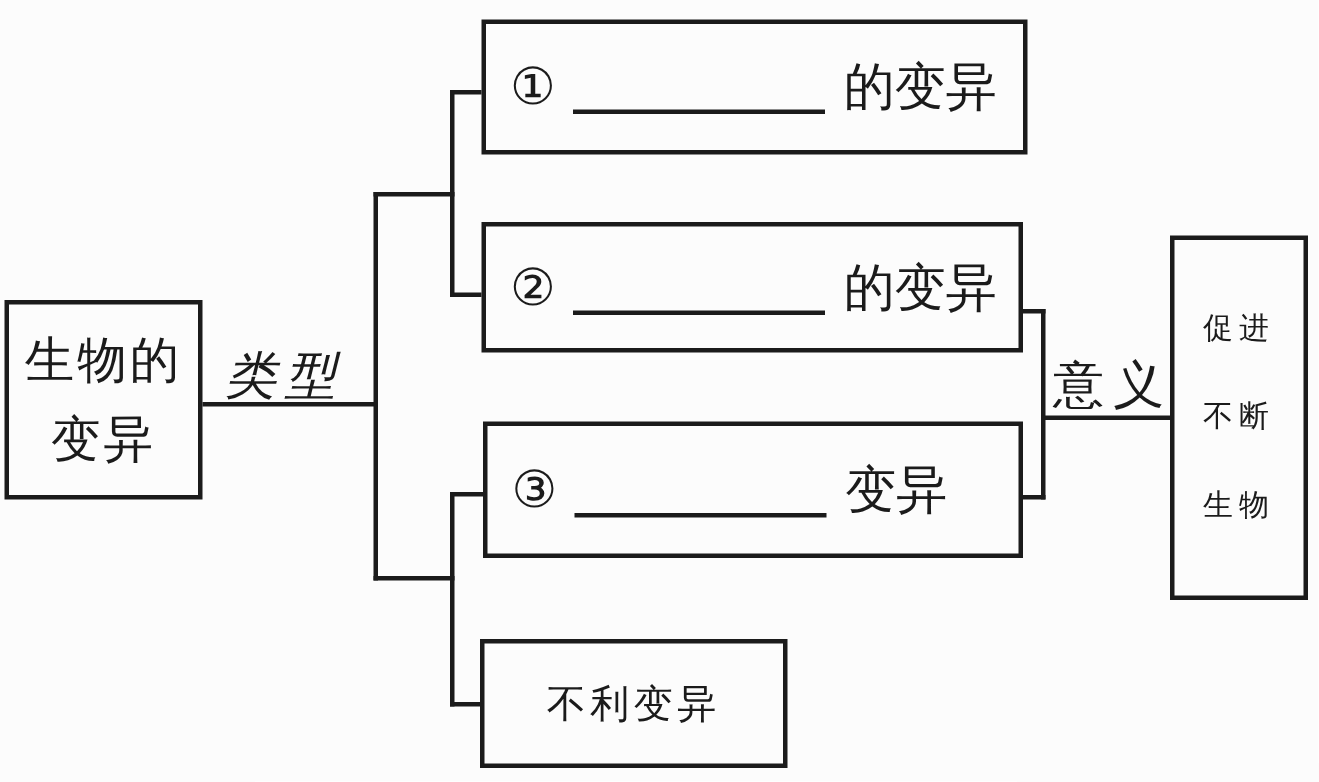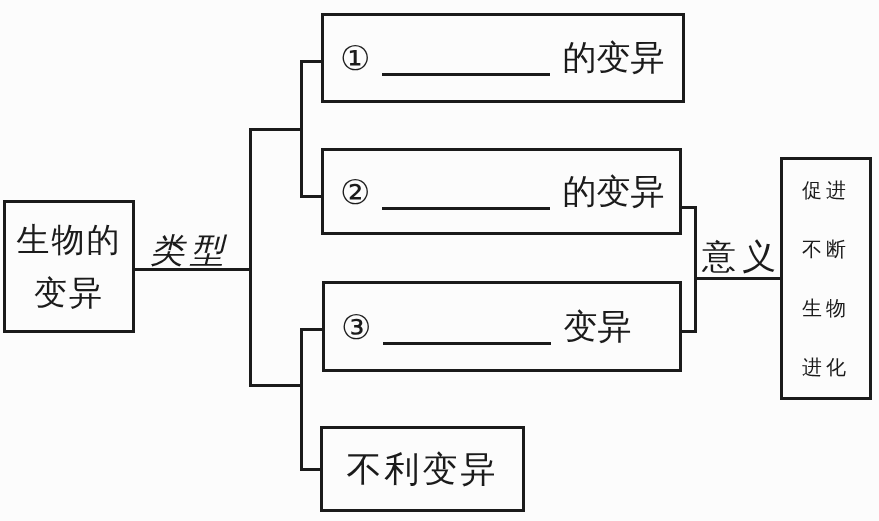--- a/index.html
+++ b/index.html
@@ -37,21 +37,21 @@
     font-size: 34px;
     padding-left: 16px;
   }
   .branch-1 { left: 321px; top: 13px;  width: 364px; height: 90px; }
   .branch-2 { left: 321px; top: 148px; width: 361px; height: 87px; }
   .branch-3 { left: 322px; top: 281px; width: 360px; height: 91px; }
   .branch-4 {
     left: 320px; top: 426px; width: 205px; height: 86px;
     justify-content: center;
     padding-left: 0;
-    font-size: 35px;
+    font-size: 26px;
     letter-spacing: 3px;
   }
   .result-box {
     left: 780px; top: 157px; width: 92px; height: 243px;
     flex-direction: column;
     justify-content: center;
     font-size: 20px;
     line-height: 59px;
     letter-spacing: 4px;
     text-align: center;
@@ -113,21 +113,20 @@
   </div>
 
   <div class="box branch-box branch-4">
     <span>不利变异</span>
   </div>
 
   <div class="box result-box">
     <div>促进</div>
     <div>不断</div>
     <div>生物</div>
-    <div>进化</div>
   </div>
 
   <div class="line" style="left:135px; top:268px; width:116px; height:3px;"></div>
   <div class="line" style="left:249px; top:128px; width:3px; height:259px;"></div>
 
   <div class="line" style="left:249px; top:128px; width:54px; height:3px;"></div>
   <div class="line" style="left:300px; top:60px; width:3px; height:138px;"></div>
   <div class="line" style="left:300px; top:60px; width:21px; height:3px;"></div>
   <div class="line" style="left:300px; top:195px; width:21px; height:3px;"></div>
 

